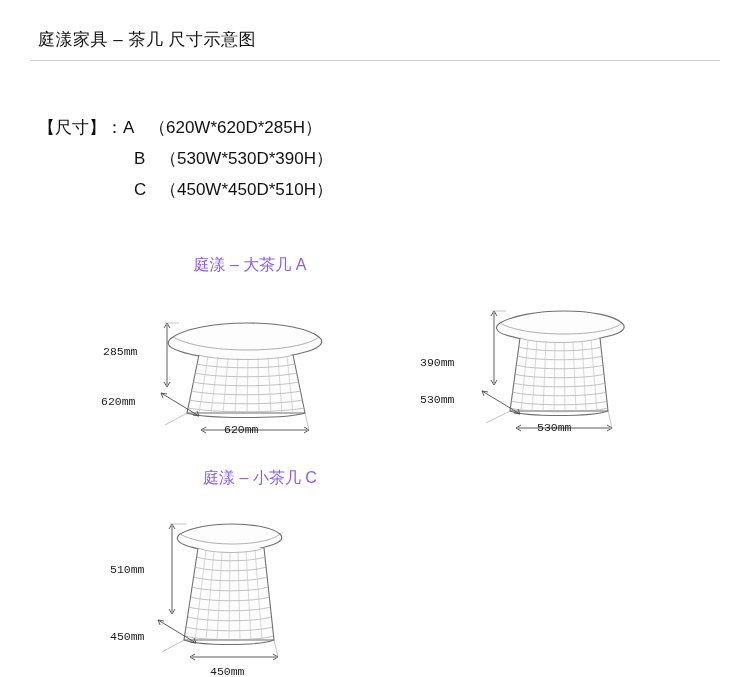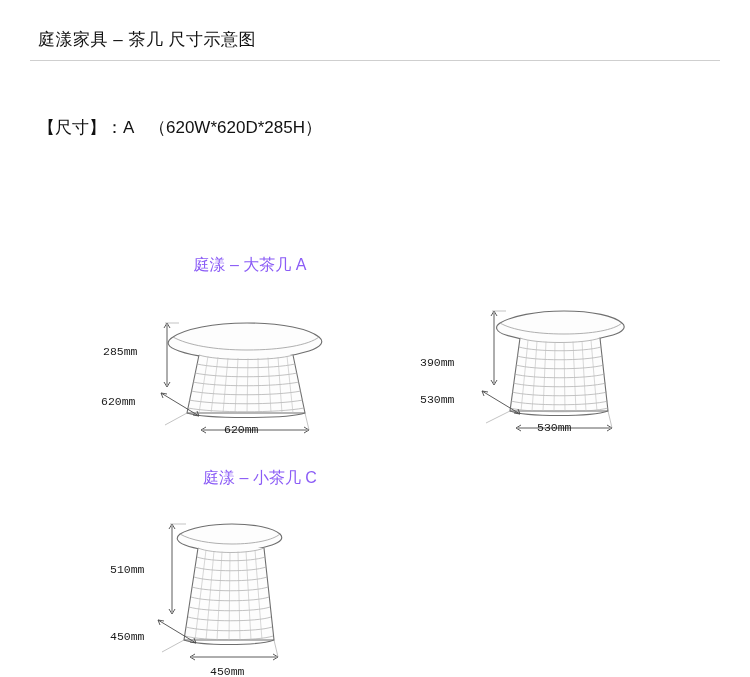--- a/index.html
+++ b/index.html
@@ -109,20 +109,26 @@
 <div class="page">
 
   <div class="header">
     <div class="header-title">庭漾家具 – 茶几 尺寸示意图</div>
     <div class="header-rule"></div>
   </div>
 
   <div class="spec">
     <div class="spec-row">
       <span class="spec-label">【尺寸】：</span><span class="spec-code">A</span><span>（620W*620D*285H）</span>
+    </div>
+    <div class="spec-row">
+      <span class="spec-indent"></span><span class="spec-code">B</span><span>（530W*530D*390H）</span>
+    </div>
+    <div class="spec-row">
+      <span class="spec-indent"></span><span class="spec-code">C</span><span>（450W*450D*510H）</span>
     </div>
   </div>
 
   <div class="figure" id="figure-a">
     <div class="fig-caption">庭漾 – 大茶几 A</div>
     <svg class="fig-canvas" width="310" height="160" viewBox="0 0 310 160">
       <g fill="none" stroke="#6f6f6f" stroke-width="1.1">
 
         <path d="M78,52 C90,44 118,38 152,38 C188,38 214,44 224,52 C230,57 226,62 214,66 C198,71 172,74 150,74 C124,74 98,71 84,66 C72,62 70,57 78,52 Z" fill="#fdfdfd"></path>
         <path d="M78,52 C92,60 120,65 152,65 C186,65 214,60 224,52" stroke="#9a9a9a" stroke-width="0.8"></path>

